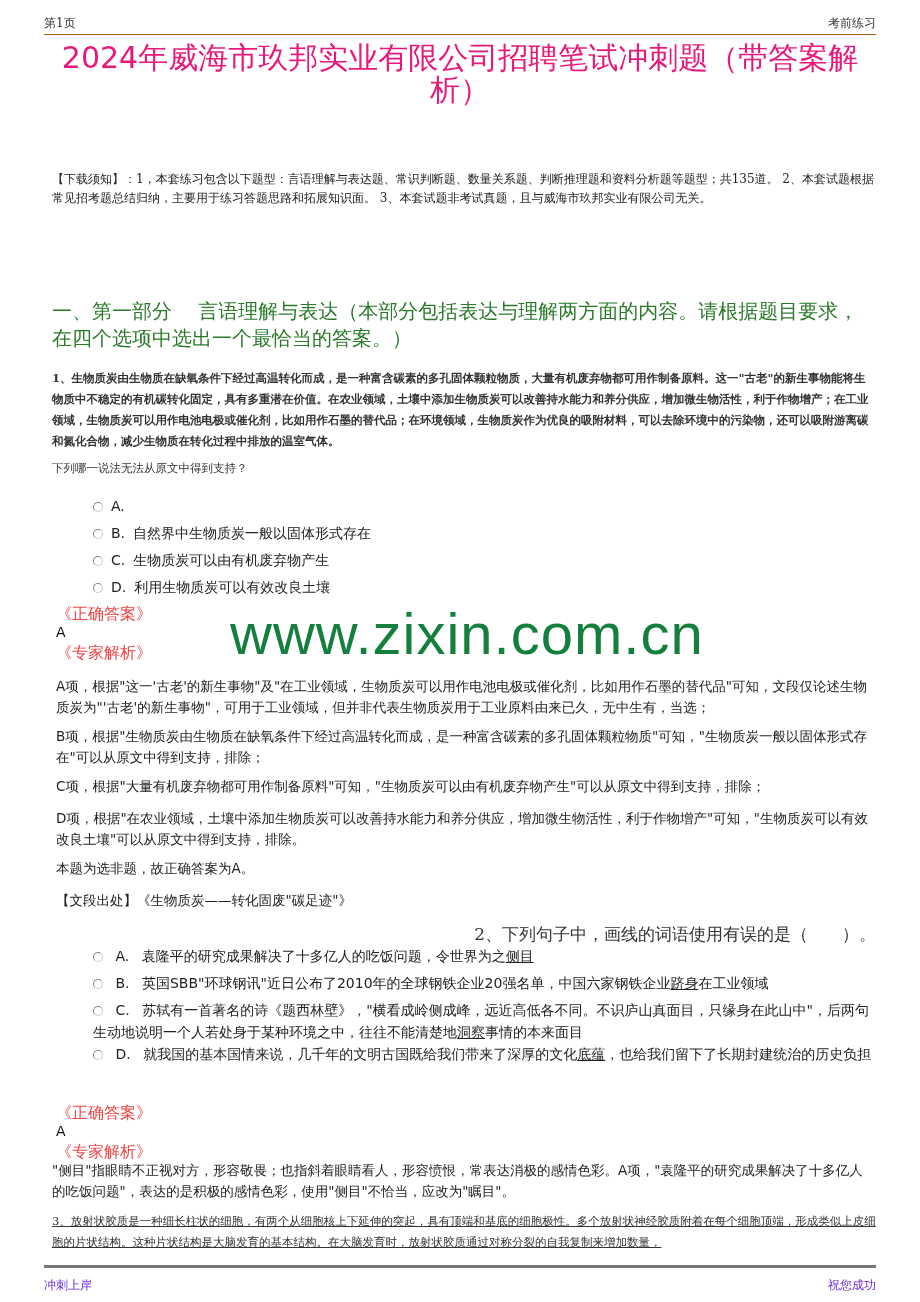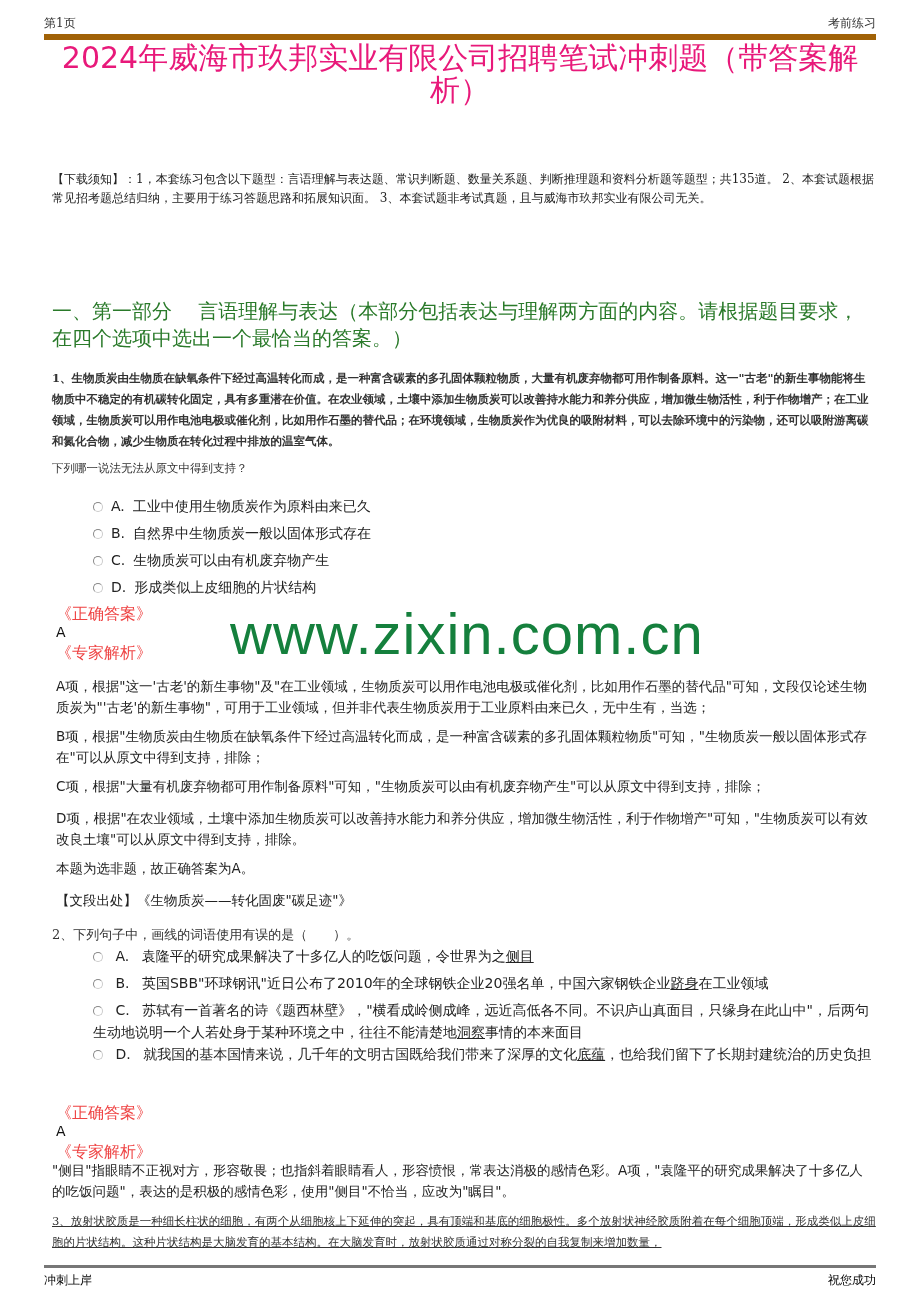--- a/index.html
+++ b/index.html
@@ -2,27 +2,27 @@
 <html><head>
 <meta charset="utf-8">
 <style>
   html, body { margin: 0; padding: 0; background: #ffffff; }
   body {
     width: 920px; height: 1302px; position: relative; overflow: hidden;
     font-family: "DejaVu Serif", "Liberation Serif", serif; color: #222;
   }
   .header {
     position: absolute; left: 44px; right: 44px; top: 10px; height: 22px;
-    border-bottom: 6px solid #a16207; display: flex; justify-content: space-between;
+    border-bottom: 1px solid #a16207; display: flex; justify-content: space-between;
     align-items: flex-end; font-size: 12px; color: #333; padding-bottom: 2px;
   }
   .footer {
     position: absolute; left: 44px; right: 44px; top: 1265px; height: 22px;
     border-top: 3px solid #777; display: flex; justify-content: space-between;
-    align-items: flex-start; font-size: 12px; color: #000000; padding-top: 4px; font-family: Liberation Mono, monospace;
+    align-items: flex-end; font-size: 12px; color: #6d28d9; padding-top: 4px; font-family: Liberation Mono, monospace;
   }
   .title {
     position: absolute; left: 60px; right: 60px; top: 42px;
     text-align: center; font-size: 30px; line-height: 32px; color: #e8197a;
     font-family: "DejaVu Sans", sans-serif; font-weight: normal;
   }
   .notice {
     position: absolute; left: 52px; right: 44px; top: 170px;
     font-size: 12px; line-height: 19px; color: #222;
   }
@@ -75,52 +75,51 @@
 <div class="notice">【下载须知】：1，本套练习包含以下题型：言语理解与表达题、常识判断题、数量关系题、判断推理题和资料分析题等题型；共135道。 2、本套试题根据常见招考题总结归纳，主要用于练习答题思路和拓展知识面。 3、本套试题非考试真题，且与威海市玖邦实业有限公司无关。</div>
 
 <div class="section">一、第一部分　 言语理解与表达（本部分包括表达与理解两方面的内容。请根据题目要求，在四个选项中选出一个最恰当的答案。）</div>
 
 <div class="para" style="top:368px;font-weight:bold;">1、生物质炭由生物质在缺氧条件下经过高温转化而成，是一种富含碳素的多孔固体颗粒物质，大量有机废弃物都可用作制备原料。这一"古老"的新生事物能将生物质中不稳定的有机碳转化固定，具有多重潜在价值。在农业领域，土壤中添加生物质炭可以改善持水能力和养分供应，增加微生物活性，利于作物增产；在工业领域，生物质炭可以用作电池电极或催化剂，比如用作石墨的替代品；在环境领域，生物质炭作为优良的吸附材料，可以去除环境中的污染物，还可以吸附游离碳和氮化合物，减少生物质在转化过程中排放的温室气体。</div>
 <div class="para" style="top:458px;">下列哪一说法无法从原文中得到支持？</div>
 
 <div class="option" style="top:493px;">
   <span class="radio"></span>
   <span class="opt-letter">A.</span>
-  <span>工业中使用生物质炭作为原料由来已久</span>
 </div>
 <div class="option" style="top:520px;">
   <span class="radio"></span>
   <span class="opt-letter">B.</span>
   <span>自然界中生物质炭一般以固体形式存在</span>
 </div>
 <div class="option" style="top:547px;">
   <span class="radio"></span>
   <span class="opt-letter">C.</span>
   <span>生物质炭可以由有机废弃物产生</span>
 </div>
 <div class="option" style="top:574px;">
   <span class="radio"></span>
   <span class="opt-letter">D.</span>
-  <span>形成类似上皮细胞的片状结构</span>
+  <span>利用生物质炭可以有效改良土壤</span>
 </div>
 
 <div class="watermark">www.zixin.com.cn</div>
 
 <div class="label-line" style="top:604px;">《正确答案》</div>
 <div class="answer-letter" style="top:624px;">A</div>
 <div class="label-line" style="top:643px;">《专家解析》</div>
 
 <div class="expl" style="top:676px;">A项，根据"这一'古老'的新生事物"及"在工业领域，生物质炭可以用作电池电极或催化剂，比如用作石墨的替代品"可知，文段仅论述生物质炭为"'古老'的新生事物"，可用于工业领域，但并非代表生物质炭用于工业原料由来已久，无中生有，当选；</div>
 <div class="expl" style="top:726px;">B项，根据"生物质炭由生物质在缺氧条件下经过高温转化而成，是一种富含碳素的多孔固体颗粒物质"可知，"生物质炭一般以固体形式存在"可以从原文中得到支持，排除；</div>
 <div class="expl" style="top:776px;">C项，根据"大量有机废弃物都可用作制备原料"可知，"生物质炭可以由有机废弃物产生"可以从原文中得到支持，排除；</div>
 <div class="expl" style="top:808px;">D项，根据"在农业领域，土壤中添加生物质炭可以改善持水能力和养分供应，增加微生物活性，利于作物增产"可知，"生物质炭可以有效改良土壤"可以从原文中得到支持，排除。</div>
 <div class="expl" style="top:858px;">本题为选非题，故正确答案为A。</div>
 <div class="expl" style="top:890px;">【文段出处】《生物质炭——转化固废"碳足迹"》</div>
 
-<div class="para" style="top:924px; font-size:13px;">2、下列句子中，画线的词语使用有误的是（　　）。</div>
+<div class="para" style="top:924px; font-size:17px;text-align:right;">2、下列句子中，画线的词语使用有误的是（　　）。</div>
 
 <div class="q2opt" style="top:945px;">
   <span class="radio"></span>
   <span class="opt-letter">A.</span>
   <span>袁隆平的研究成果解决了十多亿人的吃饭问题，令世界为之</span><u>侧目</u><span></span>
 </div>
 <div class="q2opt" style="top:972px;">
   <span class="radio"></span>
   <span class="opt-letter">B.</span>
   <span>英国SBB"环球钢讯"近日公布了2010年的全球钢铁企业20强名单，中国六家钢铁企业</span><u>跻身</u><span>在工业领域</span>

